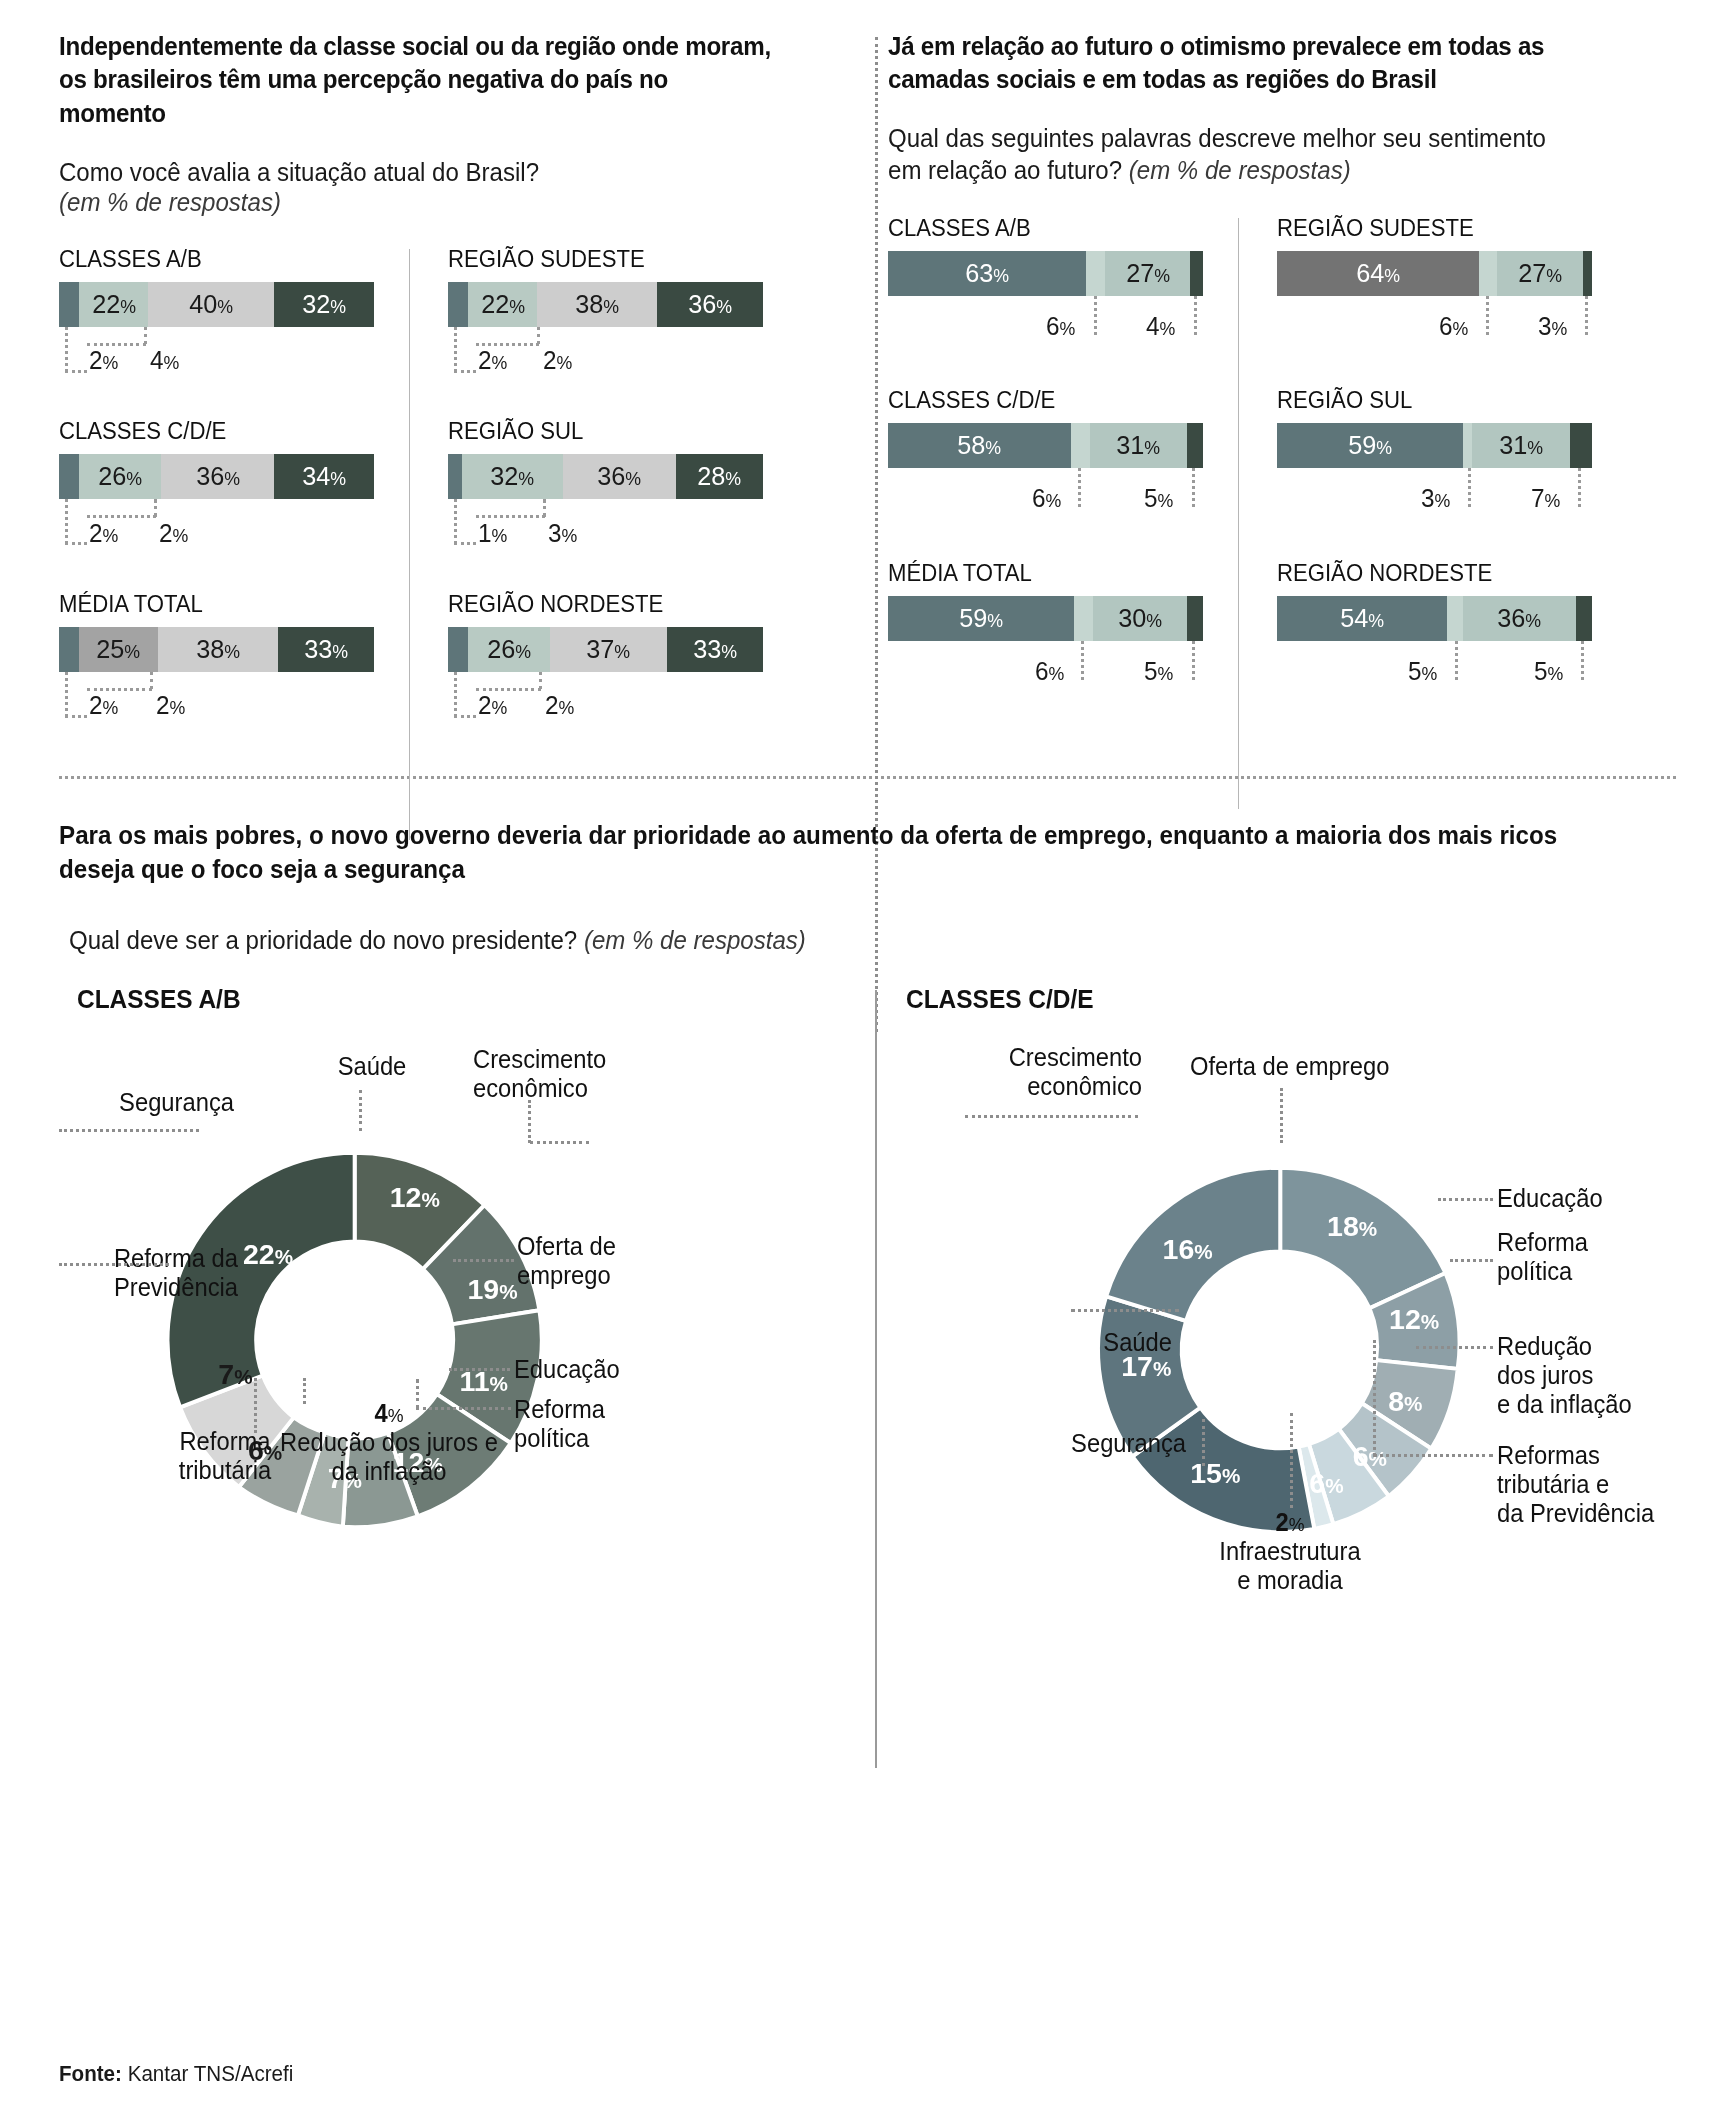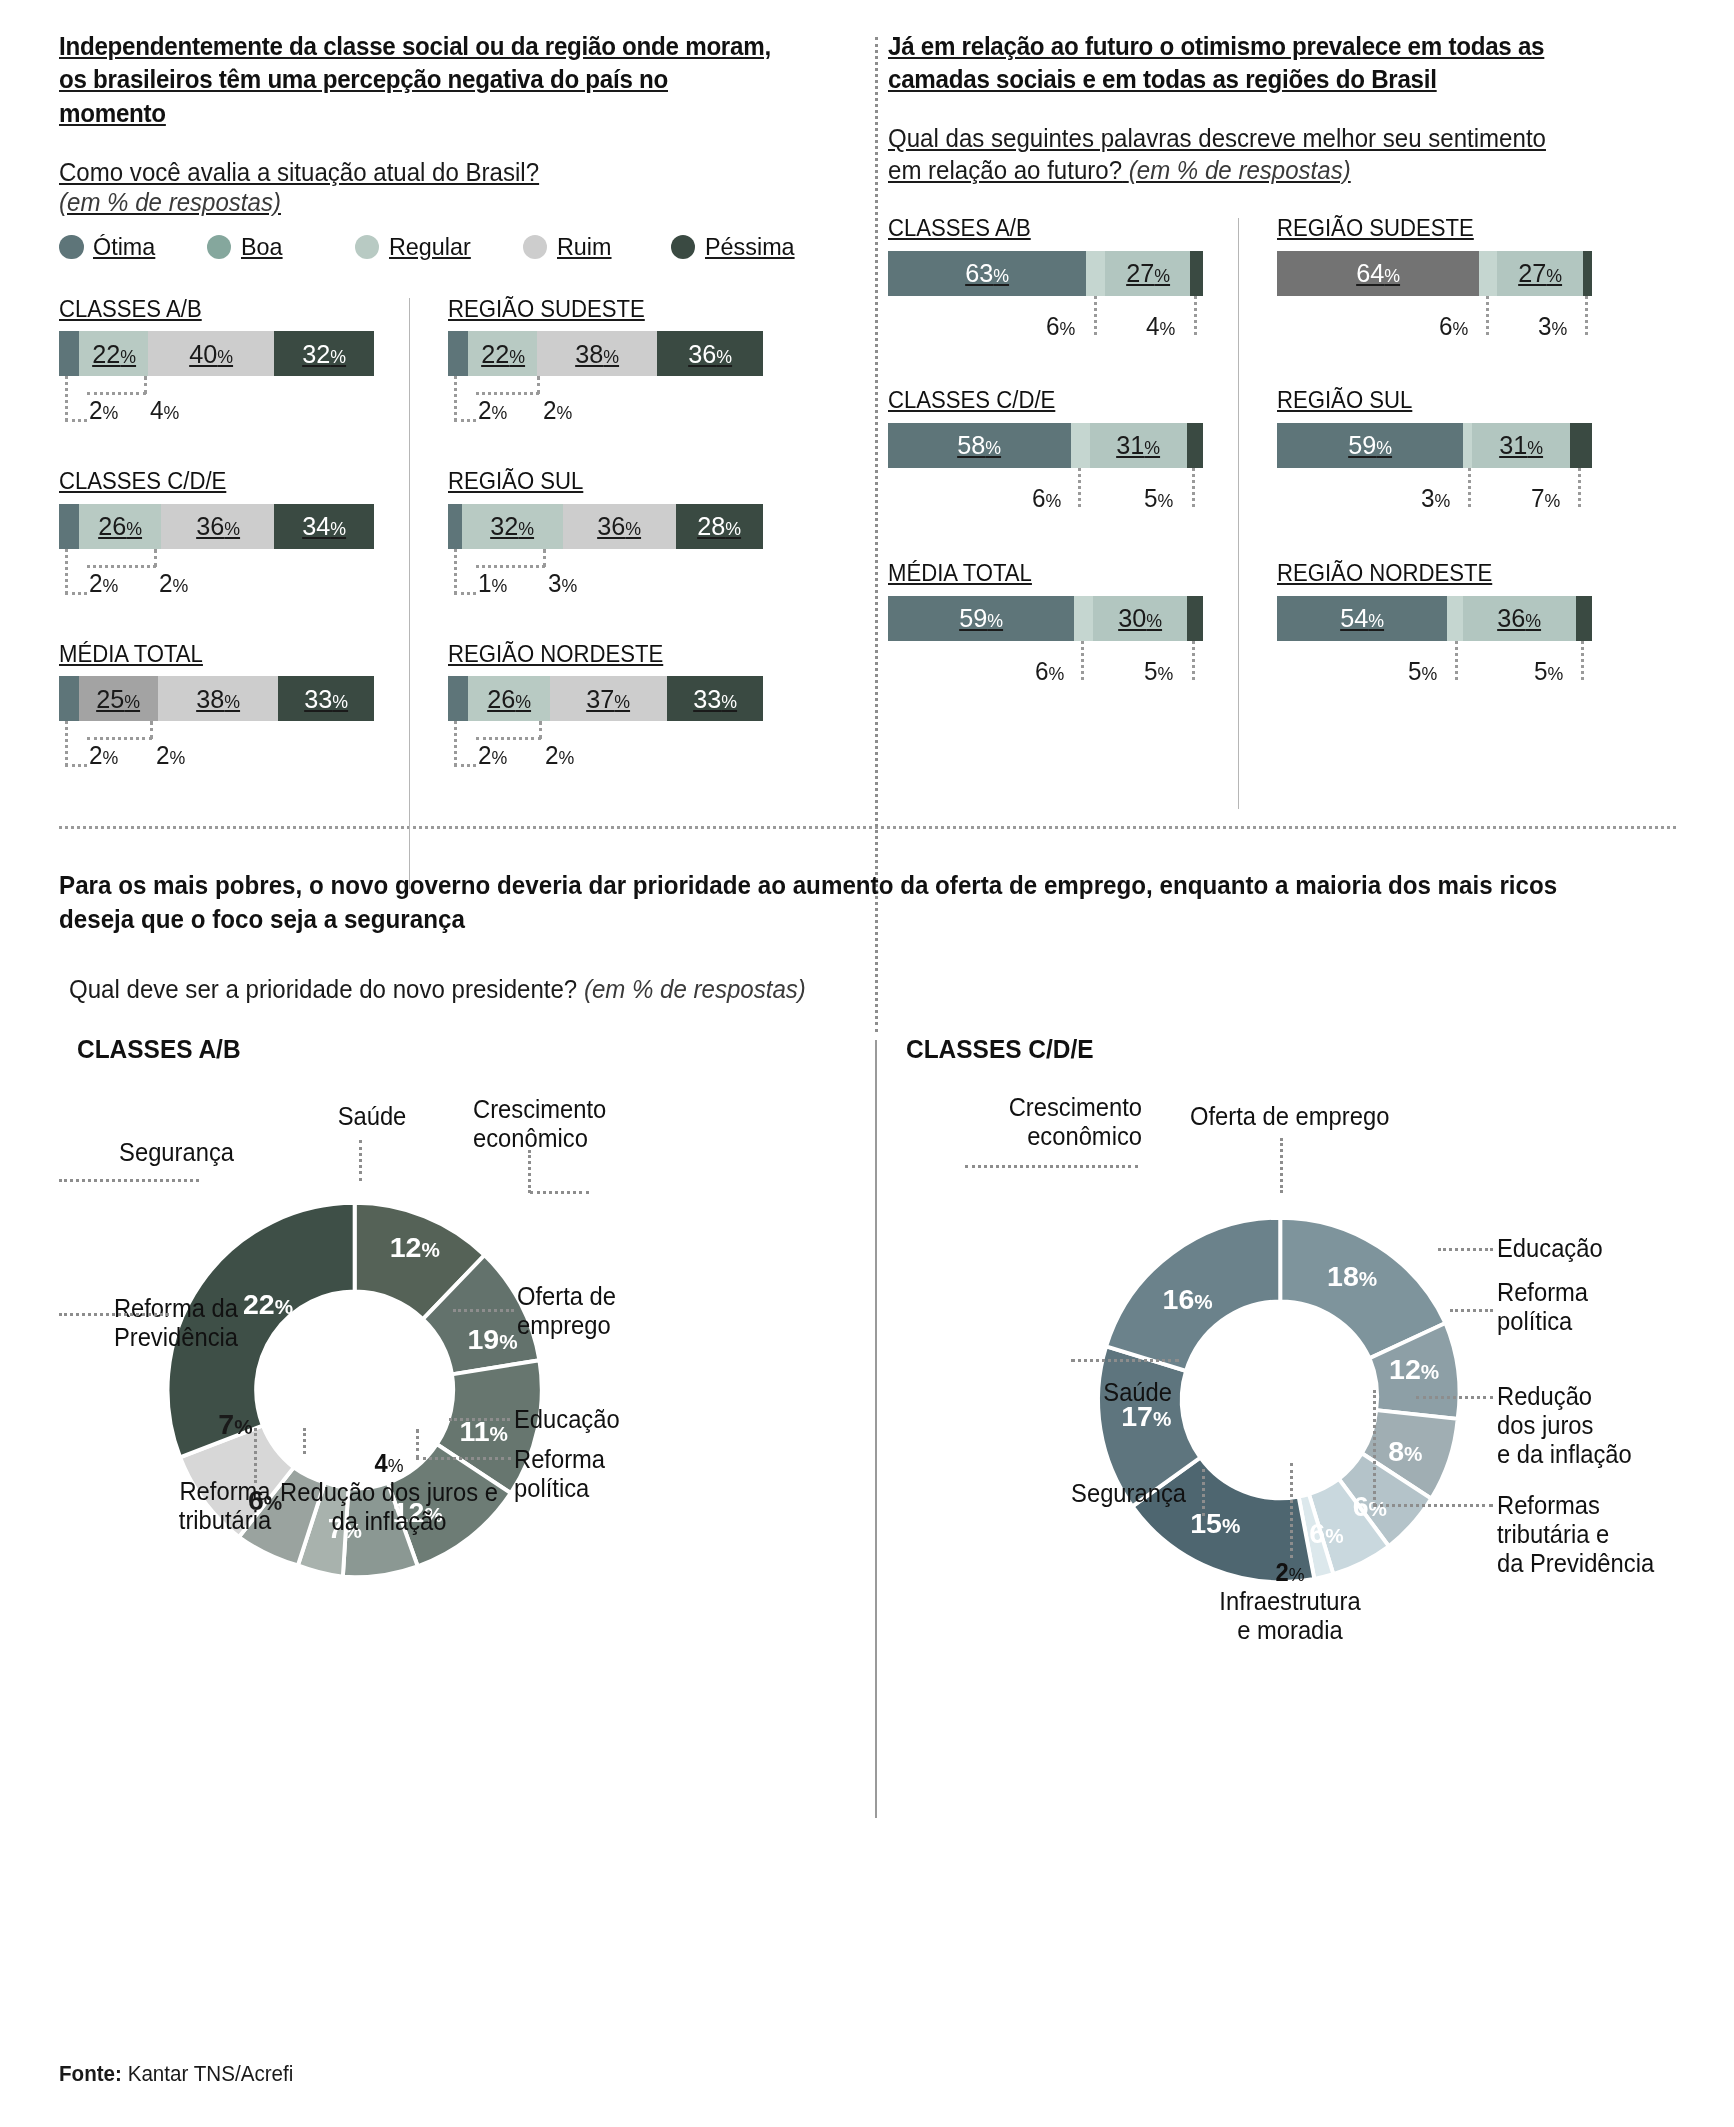--- a/index.html
+++ b/index.html
@@ -8,21 +8,21 @@
     background: #ffffff;
     font-family: "Liberation Sans", sans-serif;
     color: #1a1a1a;
     position: relative;
     overflow: hidden;
   }
   .page { position: relative; width: 1735px; height: 2128px; padding: 29.6px 59px 0 59px; }
 
   
   .top-section { display: flex; position: relative; }
-  .top-col { width: 768px; position: relative; text-decoration: underline; }
+  .top-col { width: 768px; position: relative; }
   .top-col.right { padding-left: 61px; }
   .vdiv-dotted {
     position: absolute; left: 816px; top: 7.9px; width: 0; height: 995px;
     border-left: 3px dotted #8d8d8d;
   }
 
   h2.headline {
     font-family: "Liberation Sans", sans-serif;
     font-weight: bold;
     font-size: 26px;
@@ -133,42 +133,20 @@
 <div class="page">
 
   <div class="top-section">
     <div class="vdiv-dotted"></div>
 
     <div class="top-col left">
       <h2 class="headline">Independentemente da classe social ou da região onde moram, os brasileiros têm uma percepção negativa do país no momento</h2>
       <div class="question">Como você avalia a situação atual do Brasil?</div>
       <div class="subq">(em % de respostas)</div>
 
-      <div class="legend five">
-        <div class="legend-item">
-          <span class="legend-dot" style="background:#5e7579"></span>
-          <span class="legend-label">Ótima</span>
-        </div>
-        <div class="legend-item">
-          <span class="legend-dot" style="background:#85a79d"></span>
-          <span class="legend-label">Boa</span>
-        </div>
-        <div class="legend-item w2">
-          <span class="legend-dot" style="background:#b8cac3"></span>
-          <span class="legend-label">Regular</span>
-        </div>
-        <div class="legend-item">
-          <span class="legend-dot" style="background:#cdcdcd"></span>
-          <span class="legend-label">Ruim</span>
-        </div>
-        <div class="legend-item">
-          <span class="legend-dot" style="background:#3a4a42"></span>
-          <span class="legend-label">Péssima</span>
-        </div>
-      </div>
 
       <div class="bar-grid">
         <div class="vdiv-solid-short"></div>
 
         <div class="bar-col">
 
           <div class="bar-block">
             <div class="bar-title">CLASSES A/B</div>
             <div class="bar">
               <div class="seg" style="width:6.4%;background:#5e7579"></div>

